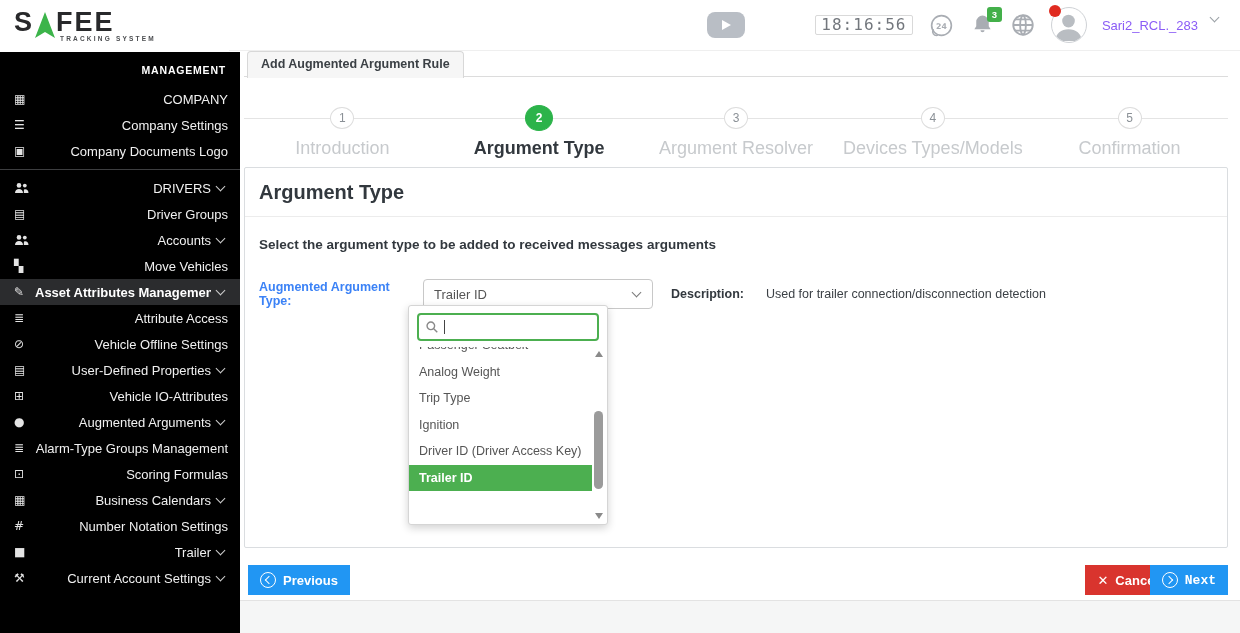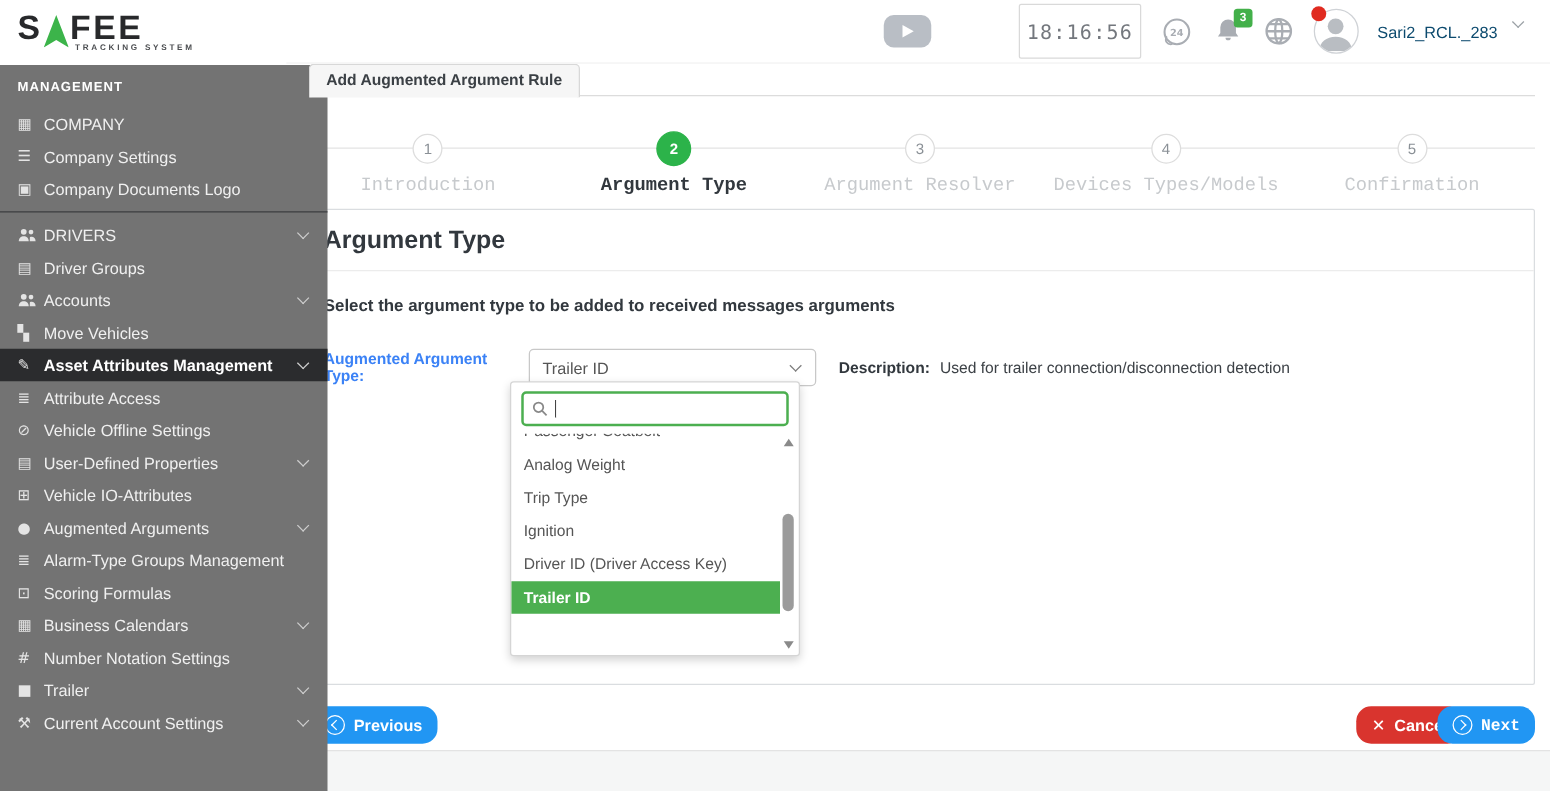--- a/index.html
+++ b/index.html
@@ -7,95 +7,95 @@
     font-family:"Liberation Sans","DejaVu Sans",sans-serif; }
 
   
   #logo-block { position:absolute; left:0; top:0; width:229px; height:52px; background:#fff; z-index:3; }
   .logo { display:flex; align-items:flex-end; padding:8px 0 0 14px; }
   .logo-txt { font-size:27px; font-weight:bold; color:#28292b; letter-spacing:2px; line-height:28px; }
   .logo-arrow { margin:0 1px -2px 1px; }
   .logo-tag { font-size:6.5px; letter-spacing:2.2px; color:#4b4d50; margin:-1px 0 0 60px; font-weight:bold; }
 
   
-  #sidebar { position:absolute; left:0; top:52px; width:262px; bottom:0; background:#737373; z-index:2; }
+  #sidebar { position:absolute; left:0; top:52px; width:240px; bottom:0; background:#000000; z-index:2;text-align:right; }
   .side-section { padding:12px 14px 10px; font-size:10.5px; font-weight:bold; letter-spacing:.8px; color:#fff; }
   .side-item { display:flex; align-items:center; height:26px; padding:0 12px 0 14px; cursor:pointer; color:#f0f0f0; }
   .side-item.active { background:#2b2c2e; }
   .side-item.active .side-label { font-weight:bold; color:#fff; }
   .side-icon { width:21px; font-family:"DejaVu Sans",sans-serif; font-size:12px; color:#e4e4e4; display:inline-flex; align-items:center; }
   .side-label { font-size:13px; flex:1; white-space:nowrap; overflow:hidden; }
   .side-divider { height:1px; background:#3d3e40; margin:5px 0; }
   .chev { width:7px; height:7px; border-right:1.6px solid #cfcfcf; border-bottom:1.6px solid #cfcfcf; transform:rotate(45deg); margin:-3px 4px 0 6px; flex:none; }
 
   
   #header { position:absolute; left:229px; top:0; right:0; height:51px; background:#fff;
     border-bottom:1px solid #efefef; display:flex; align-items:center; justify-content:flex-end; gap:15px; padding-right:18px; }
   .play-btn { width:38px; height:26px; background:#b9bec5; border-radius:8px; display:flex; align-items:center; justify-content:center; cursor:pointer; }
   .play-tri { width:0; height:0; border-left:9px solid #fff; border-top:5.5px solid transparent; border-bottom:5.5px solid transparent; margin-left:2px; }
   .grid9 { width:27px; height:27px; display:grid; grid-template-columns:repeat(3,1fr); gap:3px; cursor:pointer; margin-left:6px; }
   .grid9 div { background:#43b04a; border-radius:1px; }
-  .clockbox { width:98px; height:44px; border:1px solid #d9d9d9; border-radius:2px; display:flex; align-items:center; justify-content:center; margin-left:7px; }
+  .clockbox { width:98px; height:20px; border:1px solid #d9d9d9; border-radius:2px; display:flex; align-items:flex-end; justify-content:center; margin-left:7px; }
   .clocktxt { font-family:"DejaVu Sans Mono",monospace; font-size:16px; color:#73777d; letter-spacing:1px; }
   .hicon { cursor:pointer; position:relative; display:flex; align-items:center; }
   .badge { position:absolute; top:-6px; right:-7px; min-width:15px; height:15px; background:#43b04a; color:#fff;
     font-size:9.5px; font-weight:bold; border-radius:3px; display:flex; align-items:center; justify-content:center; padding:0 3px; }
   .avatar-wrap { position:relative; width:36px; height:36px; cursor:pointer; }
   .avatar-circle { width:36px; height:36px; border-radius:50%; border:1.5px solid #cfd2d6; overflow:hidden; background:#fff; }
   .red-dot { position:absolute; left:-2px; top:-2px; width:12px; height:12px; border-radius:50%; background:#e02b20; }
-  .username { font-size:13px; color:#0c4a6e; display:flex; gap:7px; cursor:pointer; }
+  .username { font-size:13px; color:#8b5cf6; display:flex; gap:7px; cursor:pointer; }
   .username .chev { border-color:#9aa0a5; margin-top:-4px; }
 
   
   #mainbg { position:absolute; left:229px; top:51px; right:0; bottom:0; background:#fff; }
   .panel-line { position:absolute; left:15px; right:12px; top:25px; height:1px; background:#dcdcdc; z-index:1; }
   .tab { position:absolute; left:18px; top:0; z-index:2; background:#f6f6f6; border:1px solid #d8d8d8; border-bottom:none;
     border-radius:4px 4px 0 0; padding:5px 13px 7px; font-size:12.5px; font-weight:bold; color:#3b4045; cursor:pointer; }
 
   
   .stepper { position:absolute; left:15px; right:12px; top:46px; height:62px; display:flex; }
   .step-line { position:absolute; left:0; right:0; top:21px; height:1px; background:#e4e4e4; }
   .step { flex:1; display:flex; flex-direction:column; align-items:center; position:relative; cursor:pointer; }
   .step-circle { width:24px; height:24px; border-radius:50%; background:#fff; border:1px solid #ddd; color:#8a9096;
     font-size:12px; display:flex; align-items:center; justify-content:center; margin-top:10px; z-index:1; }
   .step.active .step-circle { width:28px; height:28px; margin-top:8px; background:#2cb34a; border-color:#2cb34a; color:#fff; font-weight:bold; }
-  .step-label { margin-top:9px; font-size:15px; color:#c7cacd;font-family:Liberation Mono, monospace; }
+  .step-label { margin-top:9px; font-size:18px; color:#c7cacd; }
   .step.active .step-label { color:#32383e; font-weight:bold; margin-top:7px; }
 
   
   .card { position:absolute; left:15px; right:12px; top:116px; height:381px; background:#fff; border:1px solid #dadde0; border-radius:2px; }
   .card-heading { padding:13px 14px 12px; font-size:20px; font-weight:bold; color:#32383e; border-bottom:1px solid #ececec; }
   .card-subtitle { margin:20px 14px 0; font-size:13.5px; font-weight:bold; color:#32383e; }
   .form-row { margin-top:27px; padding:0 14px; display:flex; align-items:center; }
   .field-label { font-size:12.5px; font-weight:bold; color:#3b82f6; width:150px; flex:none; }
   .select-box { width:230px; height:30px; border:1px solid #c8c8c8; border-radius:4px; background:#fff; display:flex;
     align-items:center; justify-content:space-between; padding:0 10px; cursor:pointer; margin-left:14px; }
   .select-value { font-size:13px; color:#555; }
   .select-box .chev { border-color:#7a7a7a; margin:-3px 2px 0 0; }
-  .desc-group { margin-left:18px; font-size:12.5px; color:#3c4146; display:flex; gap:8px; }
+  .desc-group { margin-left:18px; font-size:12.5px; color:#3c4146; display:flex; gap:22px; }
   .desc-label { font-weight:bold; color:#32383e; }
 
   
-  .dropdown { position:absolute; left:179px; top:254px; width:232px; height:220px; background:#fff;
+  .dropdown { position:absolute; left:179px; top:254px; width:200px; height:220px; background:#fff;
     border:1px solid #d5d5d5; border-radius:3px; box-shadow:0 3px 8px rgba(0,0,0,.18); z-index:6; }
   .search-wrap { margin:7px 8px 5px; height:28px; border:2px solid #4caf50; border-radius:4px; display:flex; align-items:center; padding:0 6px; }
   .caret-bar { width:1px; height:14px; background:#444; margin-left:5px; flex:none; }
   .search-input { border:none; outline:none; flex:1; font-size:12.5px; min-width:0; padding-left:3px; }
   .opt-list { position:absolute; left:0; right:15px; top:41px; bottom:1px; overflow:hidden; list-style:none; }
   .opt { height:26.5px; display:flex; align-items:center; padding-left:10px; font-size:12.5px; color:#555; cursor:pointer; }
   .opt.clipped { margin-top:-15px; }
   .opt.selected { background:#4caf50; color:#fff; font-weight:bold; }
   .scrollbar { position:absolute; right:2px; top:43px; bottom:3px; width:12px; }
   .scroll-arrow { position:absolute; left:2px; width:0; height:0; border-left:4.5px solid transparent; border-right:4.5px solid transparent; cursor:pointer; }
   .scroll-up { top:2px; border-bottom:6px solid #8a8a8a; }
   .scroll-down { bottom:2px; border-top:6px solid #8a8a8a; }
   .scroll-thumb { position:absolute; left:1px; top:62px; width:9px; height:78px; background:#9b9b9b; border-radius:5px; cursor:grab; }
 
   
-  .btn { position:absolute; top:514px; height:30px; border:none; border-radius:12px; color:#fff; font-size:13px; font-weight:bold;
+  .btn { position:absolute; top:514px; height:30px; border:none; border-radius:0; color:#fff; font-size:13px; font-weight:bold;
     display:flex; align-items:center; gap:7px; padding:0 12px; cursor:pointer; font-family:inherit; }
   .btn-blue { background:#2196f3; }
   .btn-red { background:#d9342e; }
   #btn-previous { left:19px; }
   #btn-cancel { right:70px; }
   #btn-next { right:12px;font-family:Liberation Mono, monospace; }
   .btn-circle { width:16px; height:16px; border:1.5px solid #fff; border-radius:50%; display:flex; align-items:center; justify-content:center; flex:none; }
   .arr { width:6px; height:6px; border-right:1.6px solid #fff; border-bottom:1.6px solid #fff; }
   .arr-left { transform:rotate(135deg); margin-left:2px; }
   .arr-right { transform:rotate(-45deg); margin-right:2px; }

